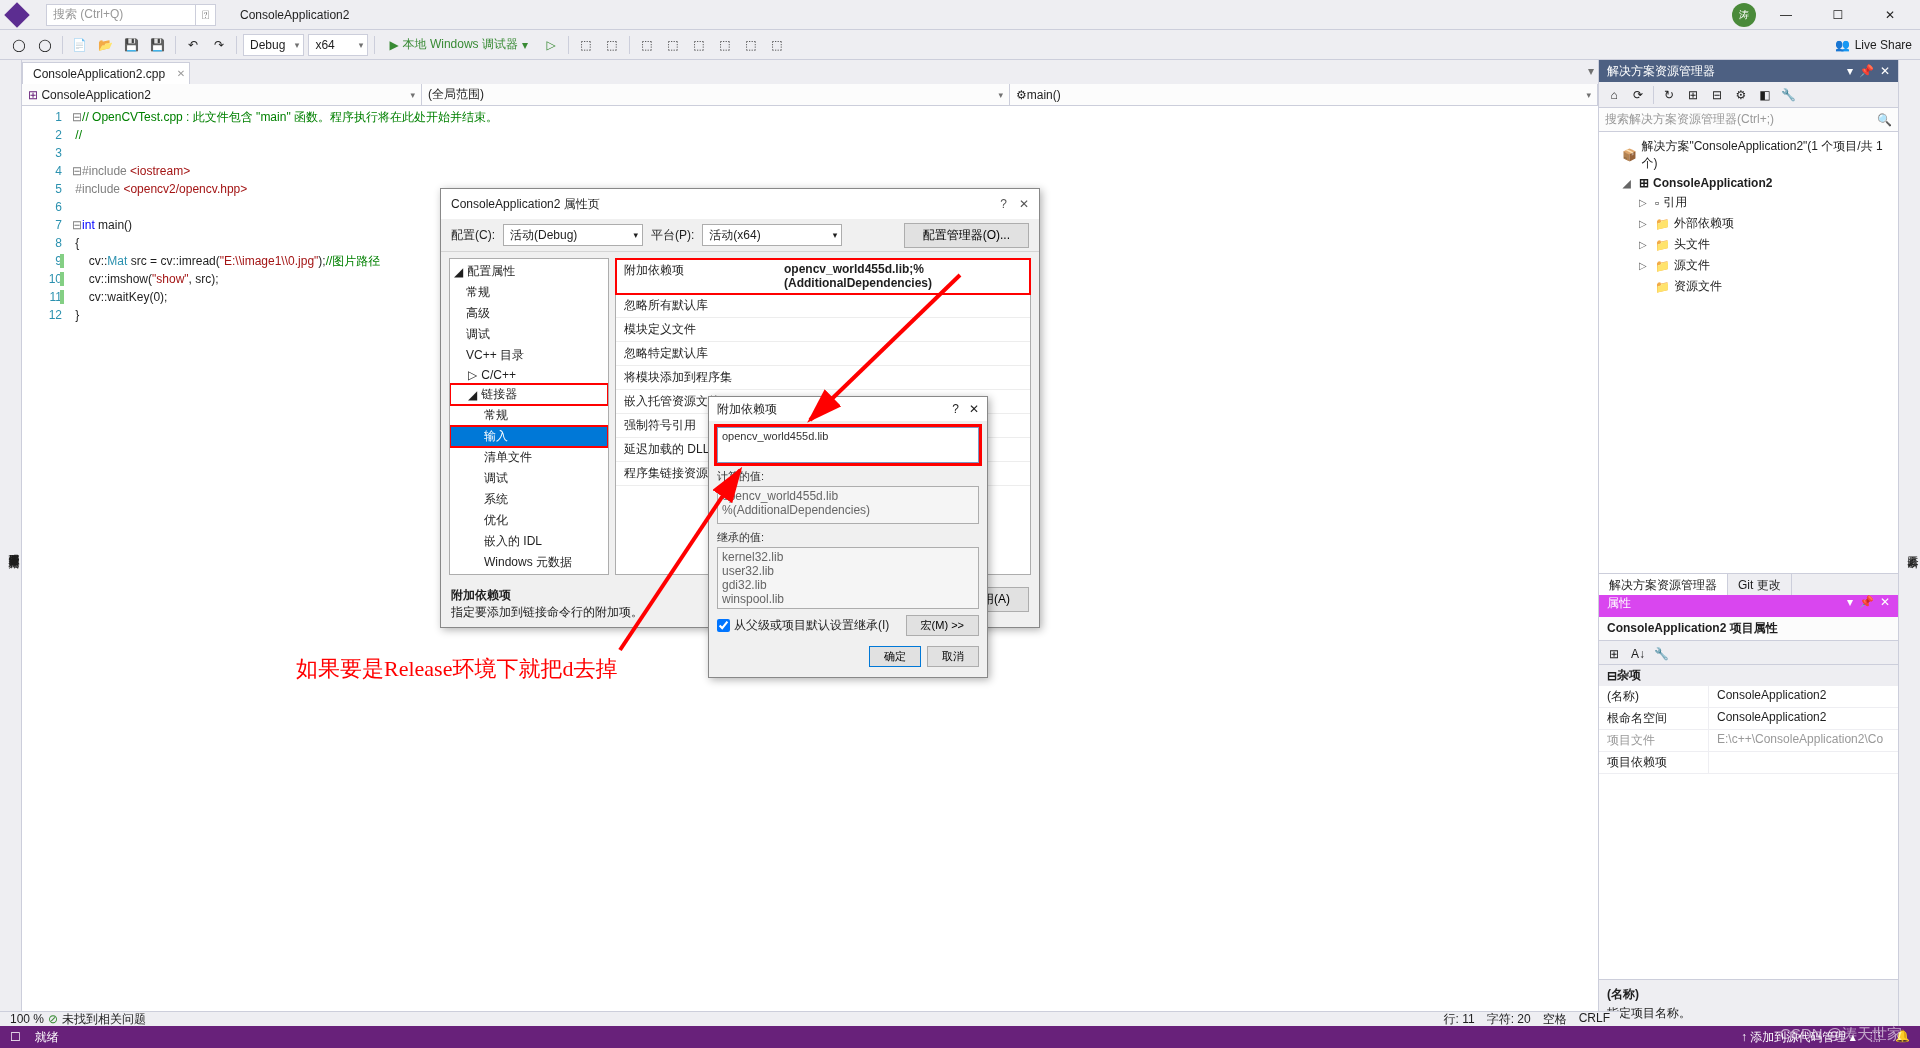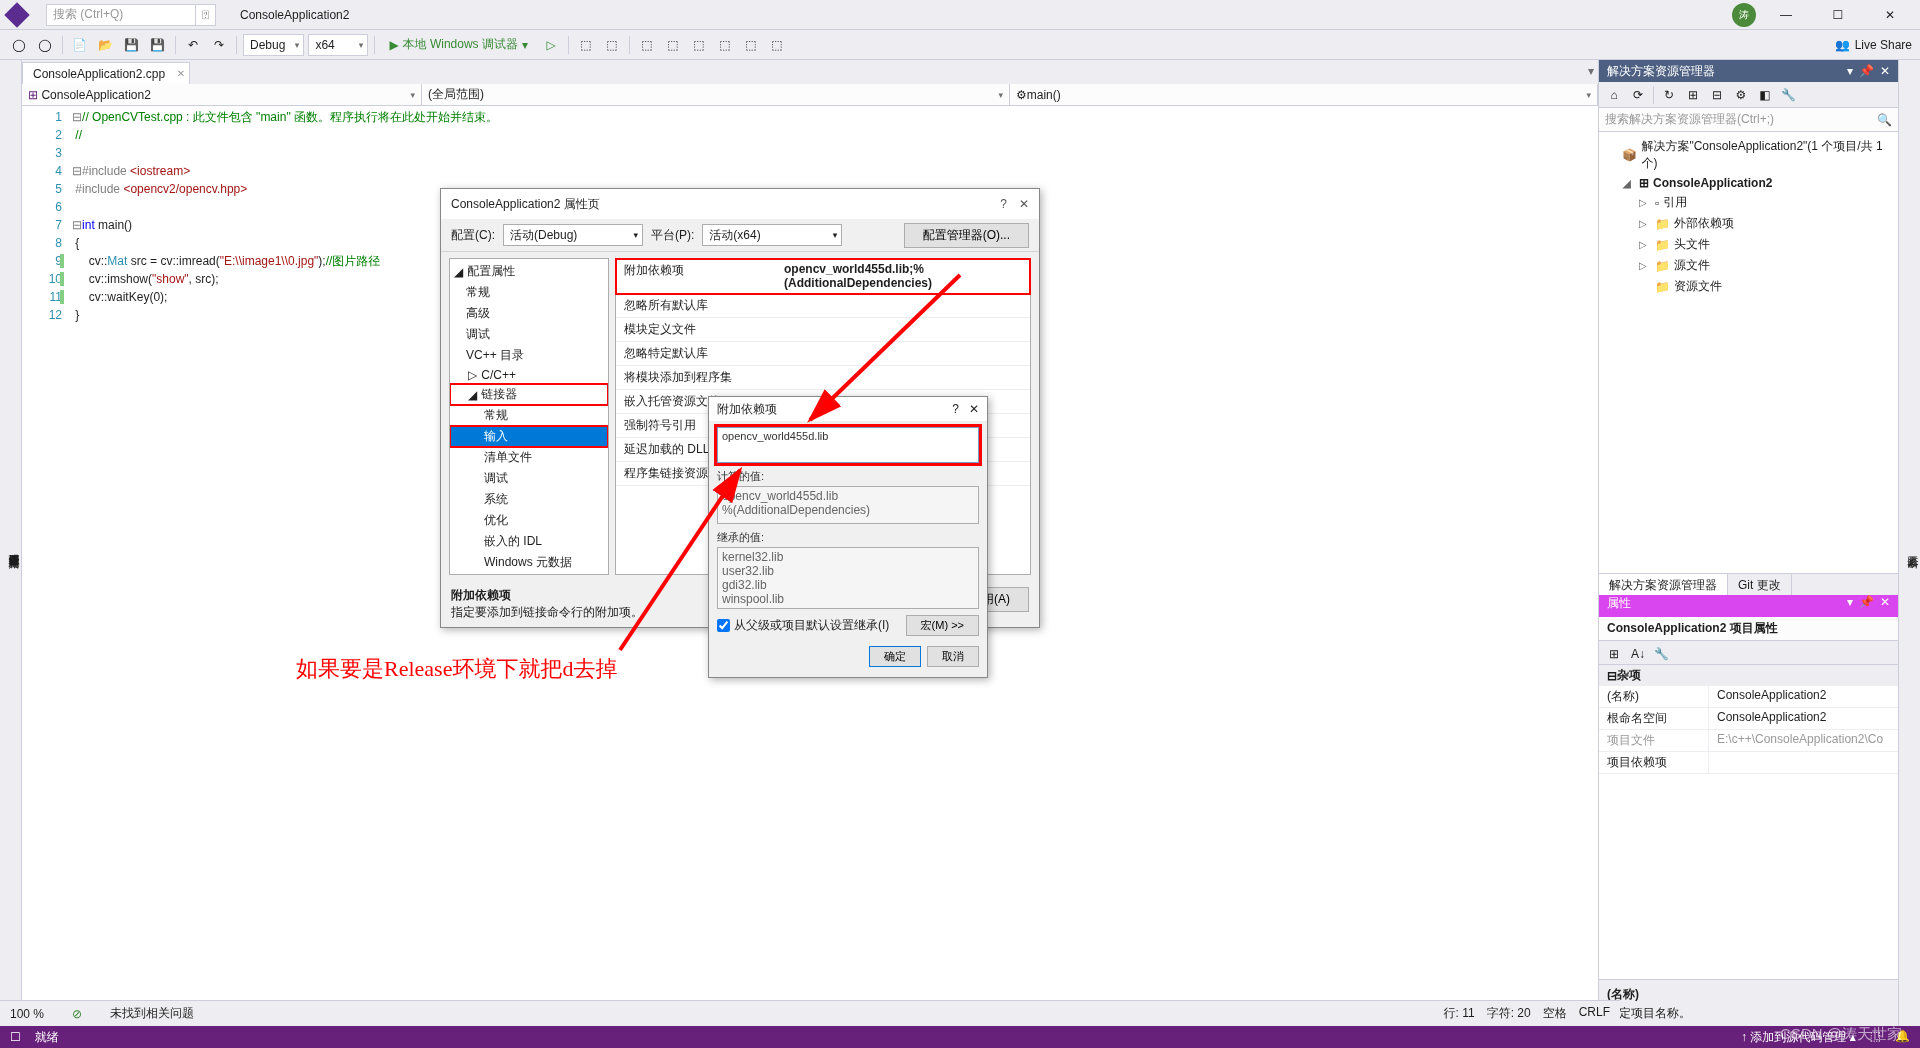--- a/index.html
+++ b/index.html
@@ -118,21 +118,21 @@
 .sd-chk { margin: 4px 8px; display: flex; align-items: center; gap: 4px; font-size: 11px; }
 .sd-btns { display: flex; justify-content: flex-end; gap: 6px; padding: 6px 8px 10px; }
 .sd-btn { padding: 2px 14px; border: 1px solid #adadad; background: #e1e1e1; font-size: 11px; }
 .sd-btn.primary { border-color: #0078d7; }
 
 
 .statusbar { position: absolute; bottom: 0; left: 0; right: 0; height: 22px; background: #68217a; color: #fff; display: flex; align-items: center; padding: 0 10px; gap: 14px; font-size: 11px; }
 .statusbar .r { margin-left: auto; display: flex; gap: 14px; }
 
 
-.zoombar { position: absolute; bottom: 22px; left: 0; right: 300px; height: 26px; background: #eeeef2; border-top: 1px solid #cccedb; display: flex; align-items: center; padding: 0 10px; gap: 28px; font-size: 11px; justify-content: center; }
+.zoombar { position: absolute; bottom: 22px; left: 0; right: 300px; height: 15px; background: #eeeef2; border-top: 1px solid #cccedb; display: flex; align-items: center; padding: 0 10px; gap: 4px; font-size: 11px; justify-content: center; }
 .zoombar .r { margin-left: auto; display: flex; gap: 12px; }
 
 
 .annot-text { position: absolute; left: 296px; top: 654px; color: red; font-size: 22px; font-family: "Microsoft YaHei"; }
 .arrow { position: absolute; pointer-events: none; }
 
 .watermark { position: absolute; right: 18px; bottom: 4px; color: rgba(255,255,255,0.6); font-size: 15px; }
 </style>
 </head>
 <body>

